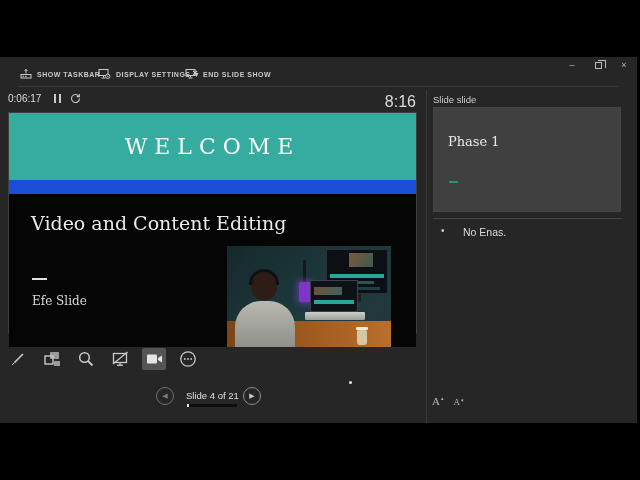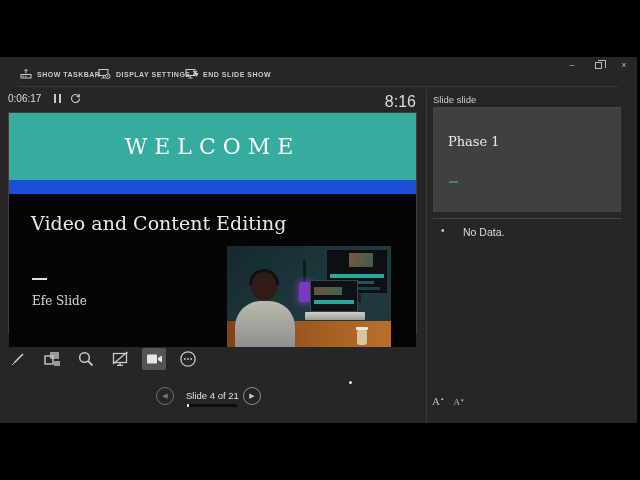--- a/index.html
+++ b/index.html
@@ -280,21 +280,21 @@
     <div class="cursor-dot"></div>
 
     <span class="next-label">Slide slide</span>
     <div class="preview">
       <span class="p-line1">Phase 1</span>
       <span class="p-dash"></span>
     </div>
 
     <div class="notes-sep"></div>
     <span class="note-bullet">•</span>
-    <span class="note-text">No Data.</span>
+    <span class="note-text">No Enas.</span>
 
     <div class="font-btns">
       <span class="fb">
         <span class="big">A</span>
         <span class="caret">▴</span>
       </span>
       <span class="fb">
         <span class="small">A</span>
         <span class="caret">▾</span>
       </span>

